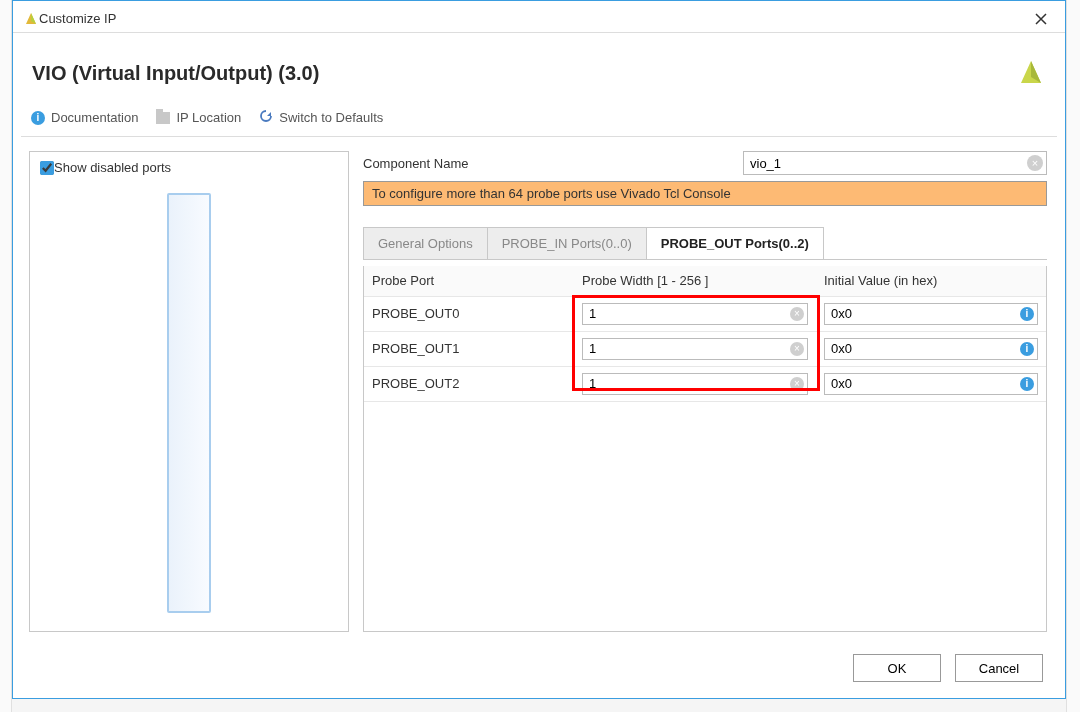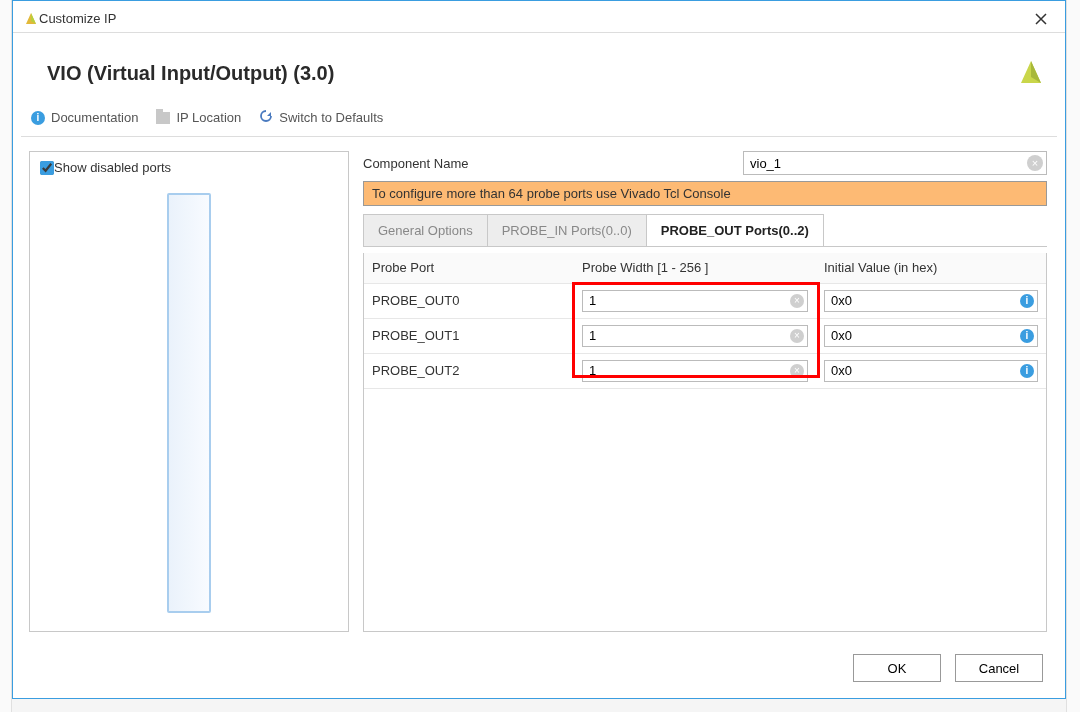--- a/index.html
+++ b/index.html
@@ -28,21 +28,21 @@
       font-size: 13px;
     }
     .titlebar .title { flex: 1; }
     .titlebar .close-btn {
       width: 40px; height: 28px;
       display:flex; align-items:center; justify-content:center;
       color:#333; font-size:14px;
       cursor:pointer;
     }
     .header {
-      padding: 24px 18px 20px 34px;
+      padding: 24px 18px 20px 19px;
       display:flex; align-items:center;
     }
     .header h1 {
       font-size: 20px; font-weight: bold; color:#2a2a2a;
     }
     .header-logo {
       margin-left:auto;
     }
     .toolbar {
       display:flex; align-items:center; gap:18px;
@@ -96,21 +96,21 @@
       background:#cfcfcf; display:flex;align-items:center;justify-content:center;
       font-size:11px; color:#fff; cursor:pointer;
     }
     .info-bar {
       border:1px solid #999;
       padding:4px 8px;
       font-size:13px;
       background:#fdba74;
     }
     .tabs {
-      display:flex; border-bottom:1px solid #c8c8c8; margin-top:2px;
+      display:flex; border-bottom:1px solid #c8c8c8; margin-top:15px;
     }
     .tab {
       padding:8px 14px;
       border:1px solid #c8c8c8;
       border-bottom:none;
       background:#ededed;
       color:#888;
       font-size:13px;
       margin-right:-1px;
       cursor:pointer;

